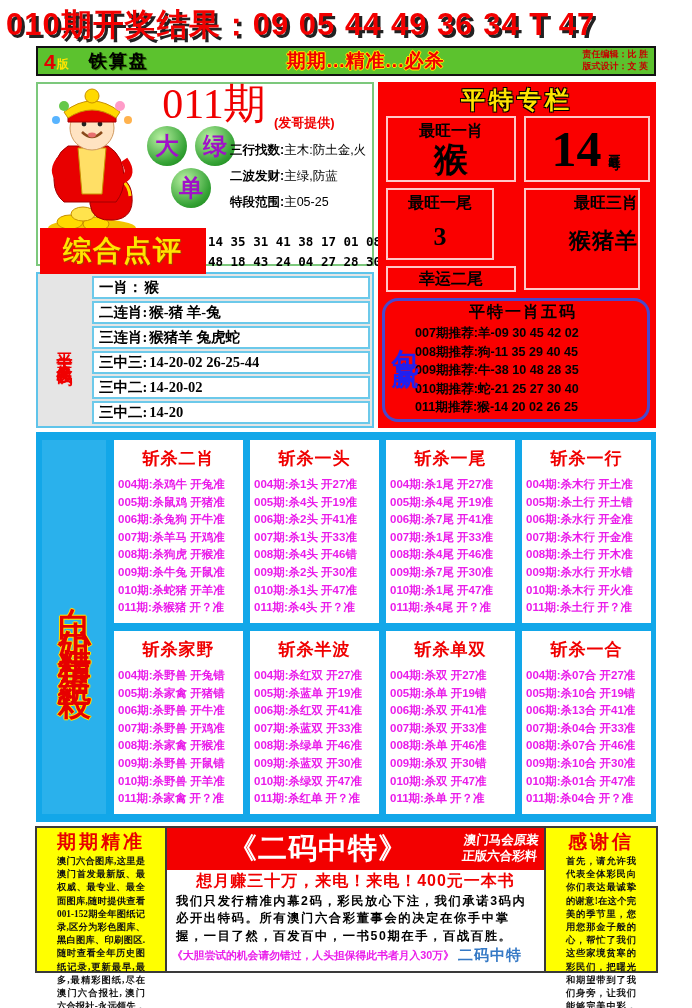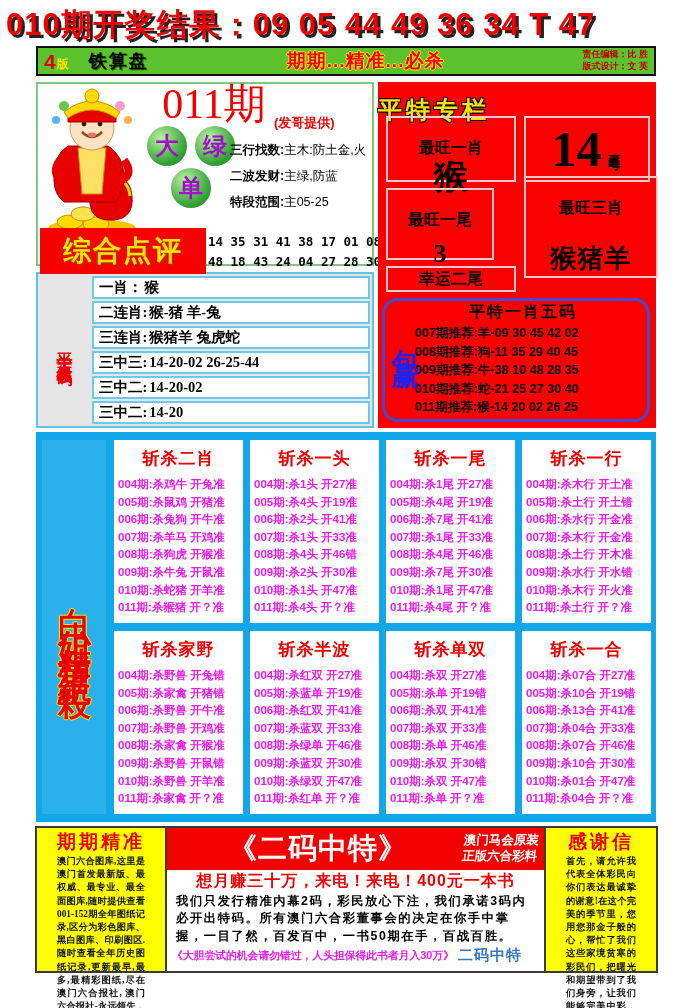--- a/index.html
+++ b/index.html
@@ -50,35 +50,35 @@
   .win-side{width:52px;display:flex;align-items:center;justify-content:center;
             writing-mode:vertical-lr;text-orientation:upright;color:#f00000;font-weight:bold;
             font-size:16px;letter-spacing:3px;}
   .win-rows{flex:1;display:flex;flex-direction:column;gap:2px;padding:2px;}
   .win-row{flex:1;border:2px solid #6cc9ea;display:flex;align-items:center;padding-left:5px;
            background:#fff;font-family:"Liberation Serif",serif;font-weight:bold;font-size:14.5px;color:#000;}
   .win-row .wl{margin-right:2px;}
 
   
   .red-panel{position:relative;width:278px;height:346px;background:#fa0000;box-sizing:border-box;}
-  .red-title{text-align:left;margin-top:12px;color:#ffe400;font-size:24px;font-weight:bold;
+  .red-title{text-align:center;margin-top:2px;color:#ffe400;font-size:24px;font-weight:bold;
              letter-spacing:4px;text-shadow:1px 1px 0 #000,-1px -1px 0 #000,1px -1px 0 #000,-1px 1px 0 #000;}
   .rbox{position:absolute;border:2px solid #ffc8c8;box-sizing:border-box;text-align:center;color:#000;}
-  .rlabel{font-family:"Liberation Serif",serif;font-weight:bold;font-size:16px;margin-top:20px;}
+  .rlabel{font-family:"Liberation Serif",serif;font-weight:bold;font-size:16px;margin-top:3px;}
   .rvalue{font-family:"Liberation Serif",serif;font-weight:bold;}
   .rb1{left:8px;top:34px;width:130px;height:66px;}
   .rb1 .rvalue{font-size:34px;line-height:36px;}
   .rb2{left:146px;top:34px;width:126px;height:66px;display:flex;align-items:center;justify-content:center;gap:4px;}
   .hot-num{font-family:"Liberation Serif",serif;font-size:50px;font-weight:bold;line-height:56px;}
   .hot-num-label{writing-mode:vertical-lr;text-orientation:upright;font-size:12px;font-weight:bold;
                  font-family:"Liberation Serif",serif;letter-spacing:1px;}
   .rb3{left:8px;top:106px;width:108px;height:72px;}
   .rb3 .rvalue{font-size:26px;margin-top:8px;}
-  .rb4{left:146px;top:94px;width:134px;height:102px;}
-  .rb4 .rvalue{font-size:26px;margin-top:22px;letter-spacing:1px;}
+  .rb4{left:146px;top:106px;width:116px;height:102px;text-align:right;}
+  .rb4 .rvalue{font-size:22px;margin-top:12px;letter-spacing:1px;}
   .rb5{left:8px;top:184px;width:130px;height:26px;}
   .rb5 .rlabel{margin-top:1px;}
 
   .five-codes{position:absolute;left:4px;top:216px;width:268px;height:124px;border:3px solid #4848cc;
               border-radius:16px;box-sizing:border-box;}
   .fc-title{text-align:center;font-family:"Liberation Serif",serif;font-weight:bold;font-size:16px;
             color:#000;margin-top:1px;letter-spacing:2px;padding-left:14px;}
   .fc-side{position:absolute;left:2px;top:26px;writing-mode:vertical-lr;text-orientation:upright;
            color:#2020f0;font-size:27px;font-weight:bold;letter-spacing:12px;
            font-family:"Liberation Serif",serif;}

